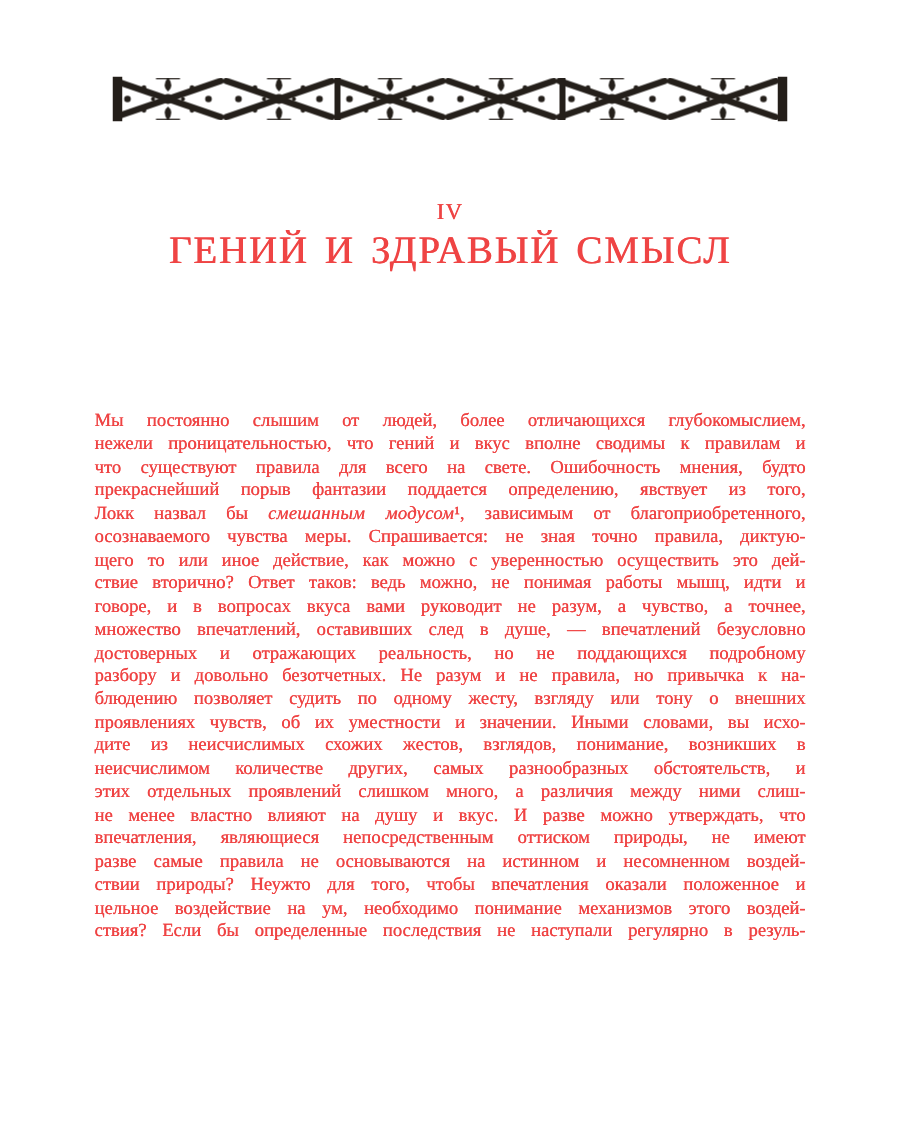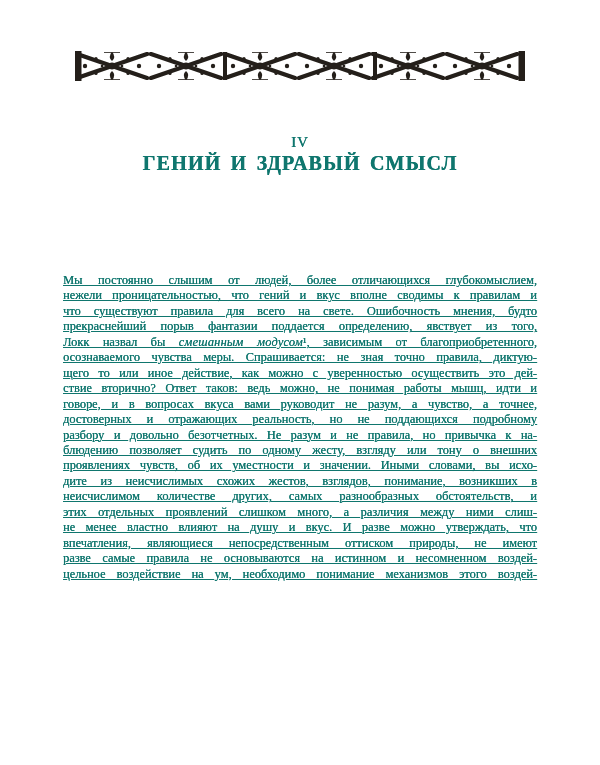--- a/index.html
+++ b/index.html
@@ -30,48 +30,47 @@
     font-size: 15px;
     letter-spacing: 1px;
     text-shadow: 0.3px 0 0 currentColor;
   }
   .chapter-title {
     position: absolute;
     top: 152px;
     left: 0;
     right: 0;
     text-align: center;
-    font-size: 20px;
-    font-weight: 700;
+    font-size: 26px;
+    font-weight: 400;
     letter-spacing: 1.2px;
     word-spacing: 3px;
     text-shadow: 0.45px 0 0 currentColor;
     white-space: nowrap;
   }
   .body-text {
     position: absolute;
     left: 63px;
     top: 273px;
     width: 474px;
     font-size: 12.4px;
     line-height: 15.45px;
     text-shadow: 0.2px 0 0 currentColor;
   }
   .body-text .line {
     text-align: justify;
     text-align-last: justify;
-    text-decoration: underline;
     -moz-text-align-last: justify;
   }
   .body-text i { font-style: italic; letter-spacing: 0.2px; }
 </style>
 </head>
 <body>
 
-<div class="page" style="color: #0f766e;">
+<div class="page" style="color: #ef4444;">
 
   <div class="ornament">
     <svg viewBox="0 0 450 30" preserveAspectRatio="none" aria-hidden="true">
       <defs>
         <pattern id="orn" x="0" y="0" width="74" height="30" patternUnits="userSpaceOnUse">
           <g stroke="#241f1a" fill="none" stroke-width="4.4" stroke-linecap="round">
             <path d="M2,27 L72,3"></path>
             <path d="M2,3 L72,27"></path>
           </g>
           <g fill="#241f1a" stroke="none">
@@ -106,26 +105,29 @@
   <div class="body-text" id="body-host">
       <div class="line">Мы постоянно слышим от людей, более отличающихся глубокомыслием,</div>
       <div class="line">нежели проницательностью, что гений и вкус вполне сводимы к правилам и</div>
       <div class="line">что существуют правила для всего на свете. Ошибочность мнения, будто</div>
       <div class="line">прекраснейший порыв фантазии поддается определению, явствует из того,</div>
       <div class="line">Локк назвал бы <i>смешанным модусом</i>¹, зависимым от благоприобретенного,</div>
       <div class="line">осознаваемого чувства меры. Спрашивается: не зная точно правила, диктую-</div>
       <div class="line">щего то или иное действие, как можно с уверенностью осуществить это дей-</div>
       <div class="line">ствие вторично? Ответ таков: ведь можно, не понимая работы мышц, идти и</div>
       <div class="line">говоре, и в вопросах вкуса вами руководит не разум, а чувство, а точнее,</div>
+      <div class="line">множество впечатлений, оставивших след в душе, — впечатлений безусловно</div>
       <div class="line">достоверных и отражающих реальность, но не поддающихся подробному</div>
       <div class="line">разбору и довольно безотчетных. Не разум и не правила, но привычка к на-</div>
       <div class="line">блюдению позволяет судить по одному жесту, взгляду или тону о внешних</div>
       <div class="line">проявлениях чувств, об их уместности и значении. Иными словами, вы исхо-</div>
       <div class="line">дите из неисчислимых схожих жестов, взглядов, понимание, возникших в</div>
       <div class="line">неисчислимом количестве других, самых разнообразных обстоятельств, и</div>
       <div class="line">этих отдельных проявлений слишком много, а различия между ними слиш-</div>
       <div class="line">не менее властно влияют на душу и вкус. И разве можно утверждать, что</div>
       <div class="line">впечатления, являющиеся непосредственным оттиском природы, не имеют</div>
       <div class="line">разве самые правила не основываются на истинном и несомненном воздей-</div>
+      <div class="line">ствии природы? Неужто для того, чтобы впечатления оказали положенное и</div>
       <div class="line">цельное воздействие на ум, необходимо понимание механизмов этого воздей-</div>
+      <div class="line">ствия? Если бы определенные последствия не наступали регулярно в резуль-</div>
     </div>
 
 </div>
 
 </body></html>

